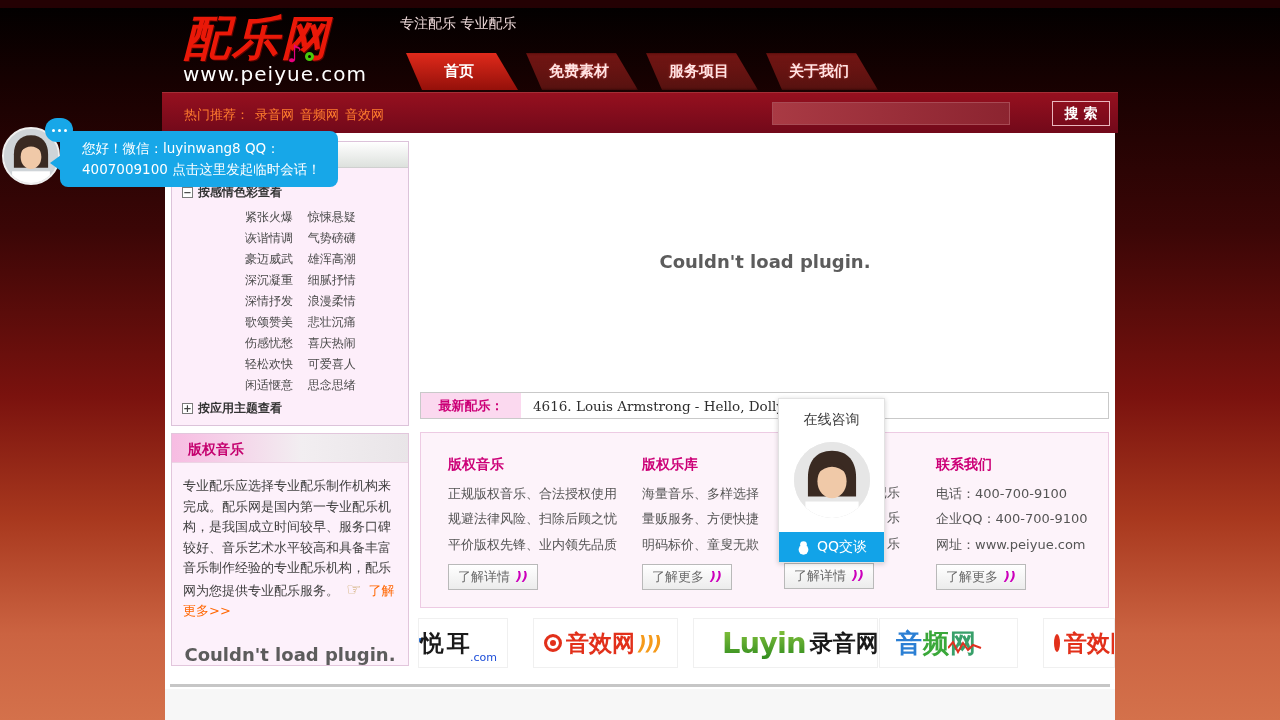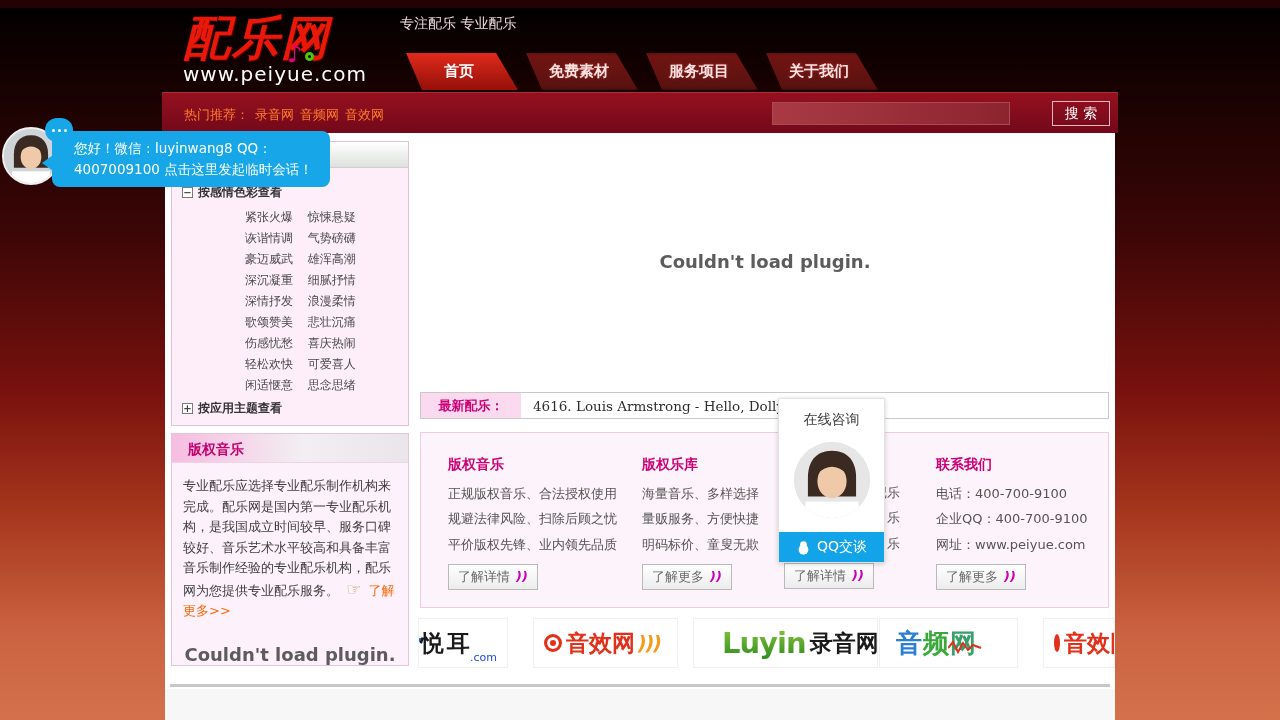--- a/index.html
+++ b/index.html
@@ -27,21 +27,21 @@
 
   
   .hotbar { position:absolute; left:162px; top:92px; width:956px; height:41px;
     background:linear-gradient(180deg,#96101f,#72091a); border-top:1px solid rgba(255,120,110,.35); }
   .hotline { position:absolute; left:22px; top:13px; font-size:13px; color:#ff7d2e; }
   .hotline span { margin-right:6px; }
   .hot-link { cursor:pointer; }
   .search-input { position:absolute; left:610px; top:9px; width:238px; height:23px;
     background:linear-gradient(90deg,#a93a44,#8c2430); border:1px solid #a84a54; color:#fff; font-size:13px; padding:0 6px; }
   .search-btn { position:absolute; left:890px; top:8px; width:58px; height:25px; background:transparent;
-    border:1px solid #eab6bd; color:#fff; font-size:14px; cursor:pointer; font-family:inherit; }
+    border:1px solid #eab6bd; color:#fff; font-size:14px; cursor:pointer; font-family:inherit;font-weight:bold; }
 
   
   .content { position:absolute; left:165px; top:133px; width:950px; height:587px; background:#fff; }
 
   
   .catbox { position:absolute; left:6px; top:8px; width:238px; height:285px; background:#fdeefa; border:1px solid #dcc3da; }
   .cat-header { height:26px; background:linear-gradient(180deg,#ffffff,#dde1dd); border-bottom:1px solid #cfcfcf; }
   .emo-header { margin:16px 0 6px 10px; font-size:12px; font-weight:bold; color:#333; display:flex; align-items:center; }
   .sqicon { display:inline-block; width:11px; height:11px; border:1px solid #7a7a7a; background:#fff; color:#444;
     font-size:10px; line-height:9px; text-align:center; margin-right:5px; }
@@ -100,21 +100,21 @@
 
   .divider { position:absolute; left:5px; top:551px; width:940px; height:3px; background:#c6c6c6; }
   .footer { position:absolute; left:0; top:556px; width:950px; height:31px; background:#f7f7f7; }
 
   
   .chat-avatar { position:absolute; left:2px; top:127px; width:58px; height:58px; border-radius:50%;
     border:2px solid #f0f0f0; overflow:hidden; background:#d8d8d8; z-index:30; }
   .chat-dots { position:absolute; left:45px; top:118px; width:28px; height:24px; background:#17a7e8; border-radius:12px;
     display:flex; align-items:center; justify-content:center; gap:3px; z-index:31; }
   .chat-dots i { width:3px; height:3px; background:#fff; border-radius:50%; }
-  .chat-bubble { position:absolute; left:52px; top:131px; width:278px; height:56px; background:#17a7e8; border-radius:8px;
+  .chat-bubble { position:absolute; left:60px; top:131px; width:278px; height:56px; background:#17a7e8; border-radius:8px;
     color:#fff; font-size:13.5px; line-height:21px; padding:7px 0 0 22px; z-index:30; cursor:pointer; }
   .chat-bubble::before { content:""; position:absolute; left:-10px; top:24px; border:8px solid transparent;
     border-right:11px solid #17a7e8; border-left:0; }
 
   
   .popup { position:absolute; left:778px; top:398px; width:107px; height:165px; background:#fff;
     border:1px solid #e2e2e2; box-shadow:0 1px 5px rgba(0,0,0,.18); z-index:20; }
   .popup-title { text-align:center; margin-top:12px; font-size:14px; color:#3c3c3c; }
   .popup-avatar { width:76px; height:76px; border-radius:50%; overflow:hidden; background:#e8e8e8; margin:13px auto 0; }
   .qq-btn { position:absolute; left:0; right:0; bottom:0; height:30px; background:#12a3e8; border:none; color:#fff;

